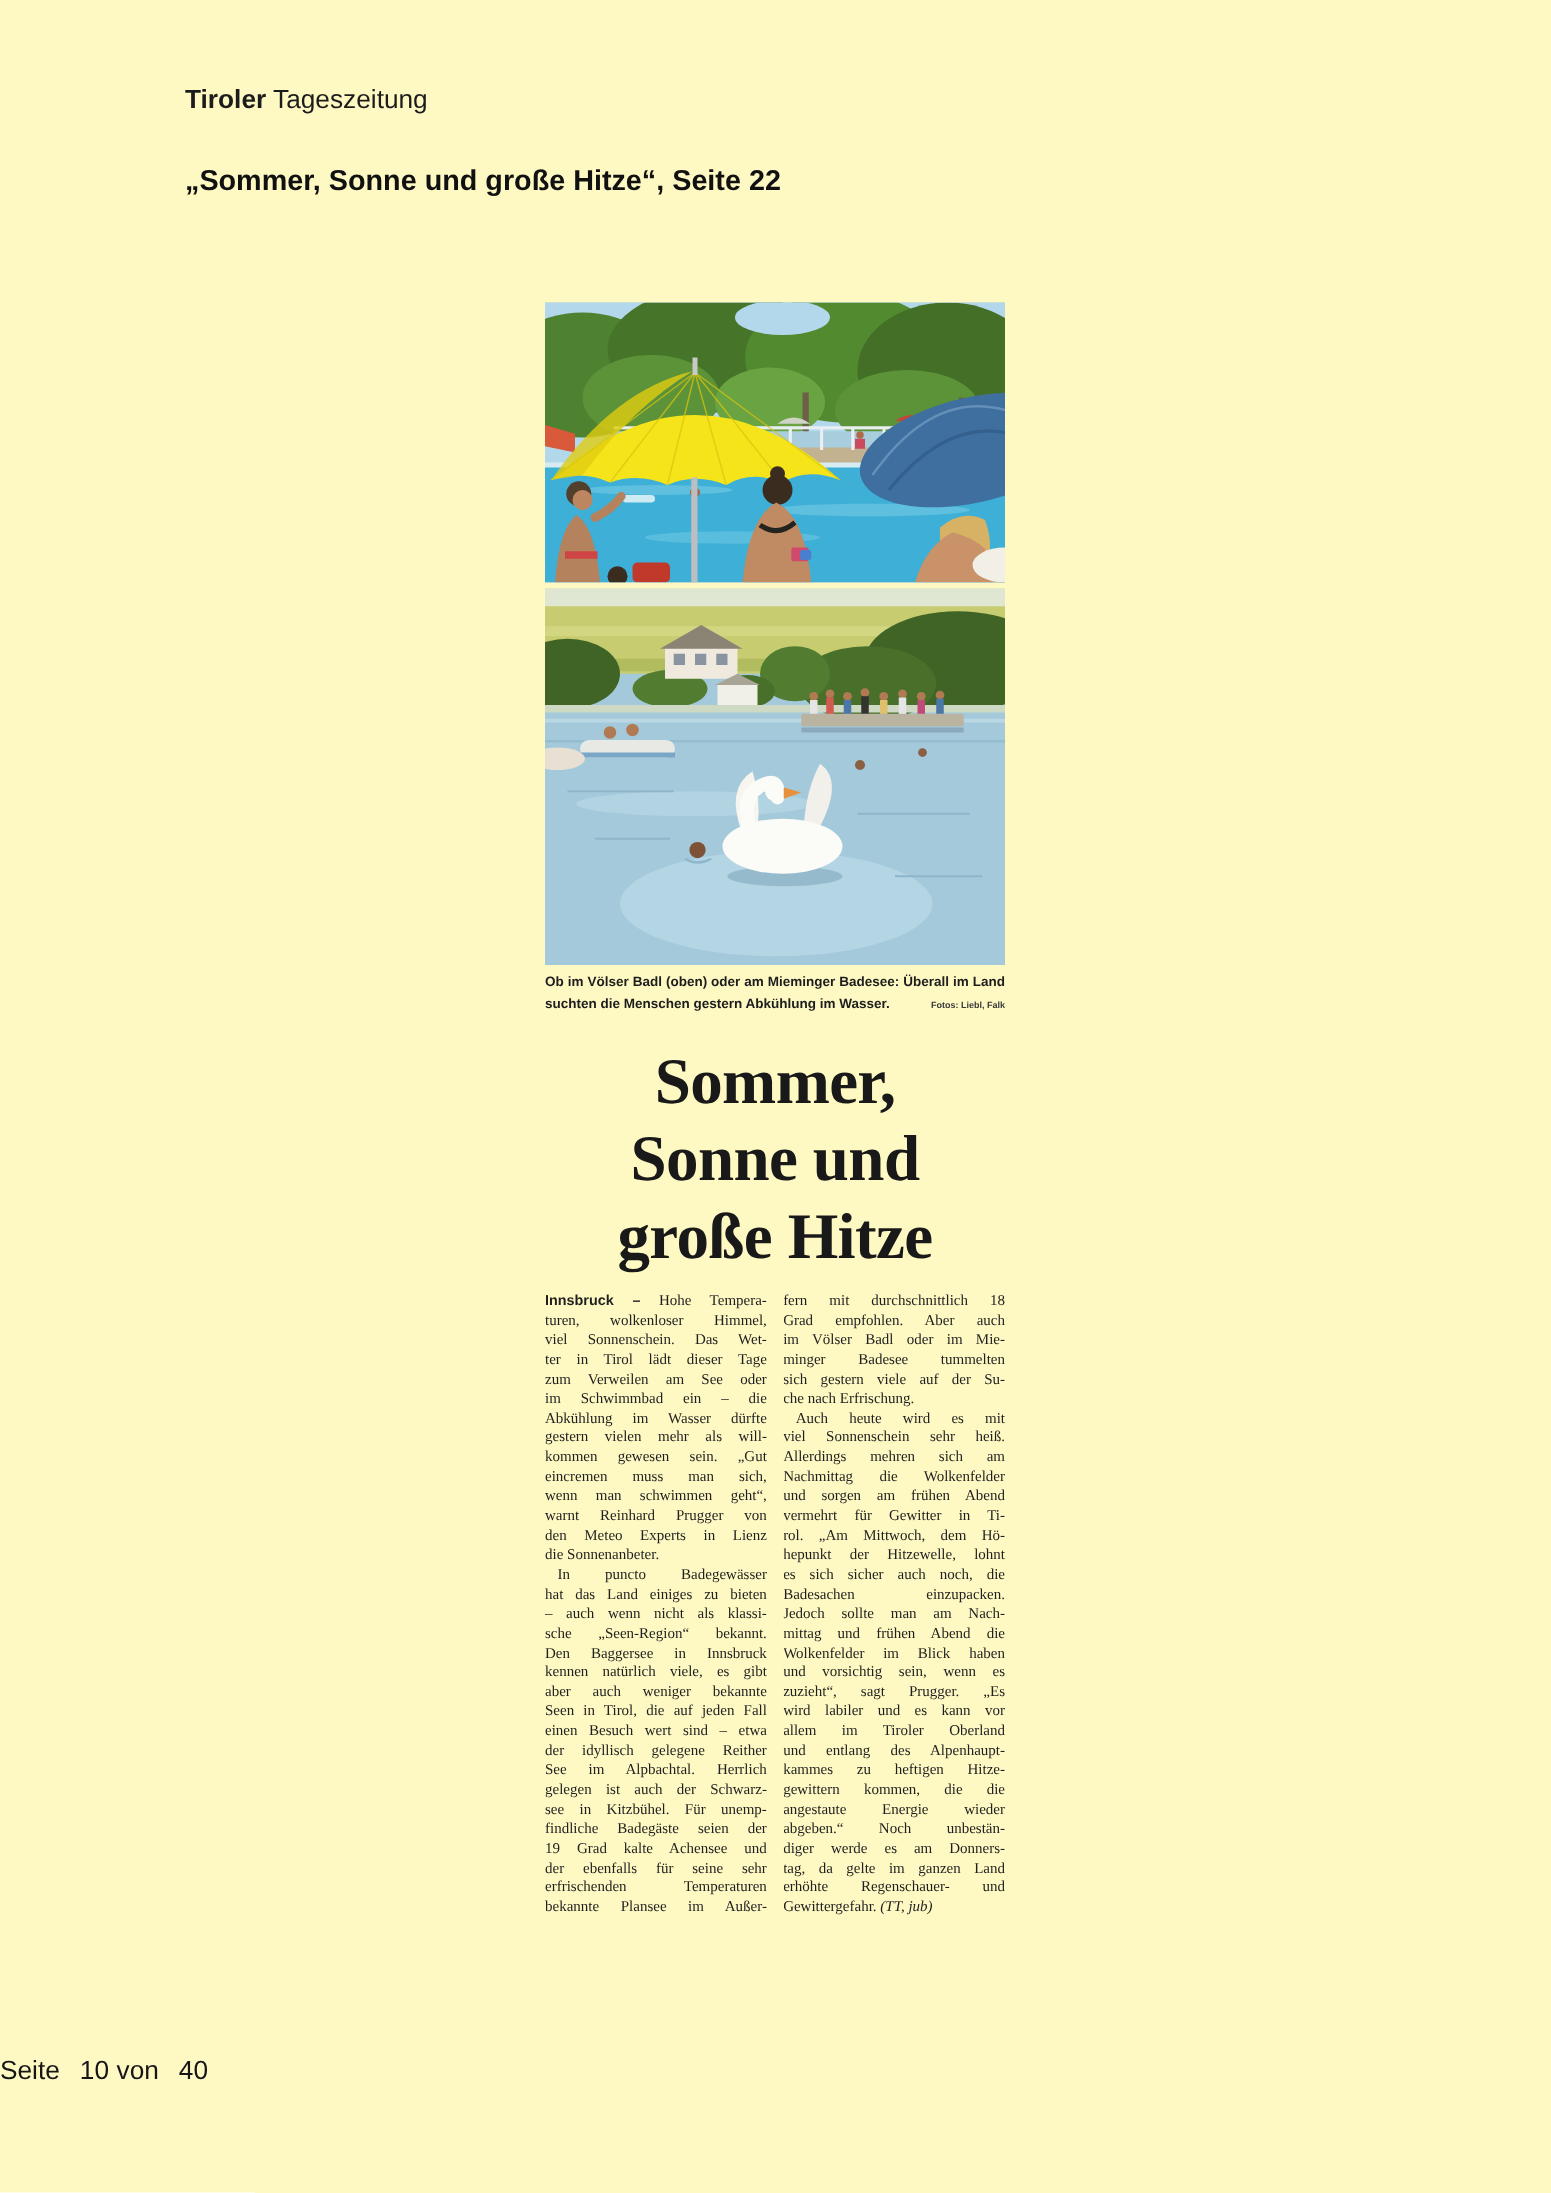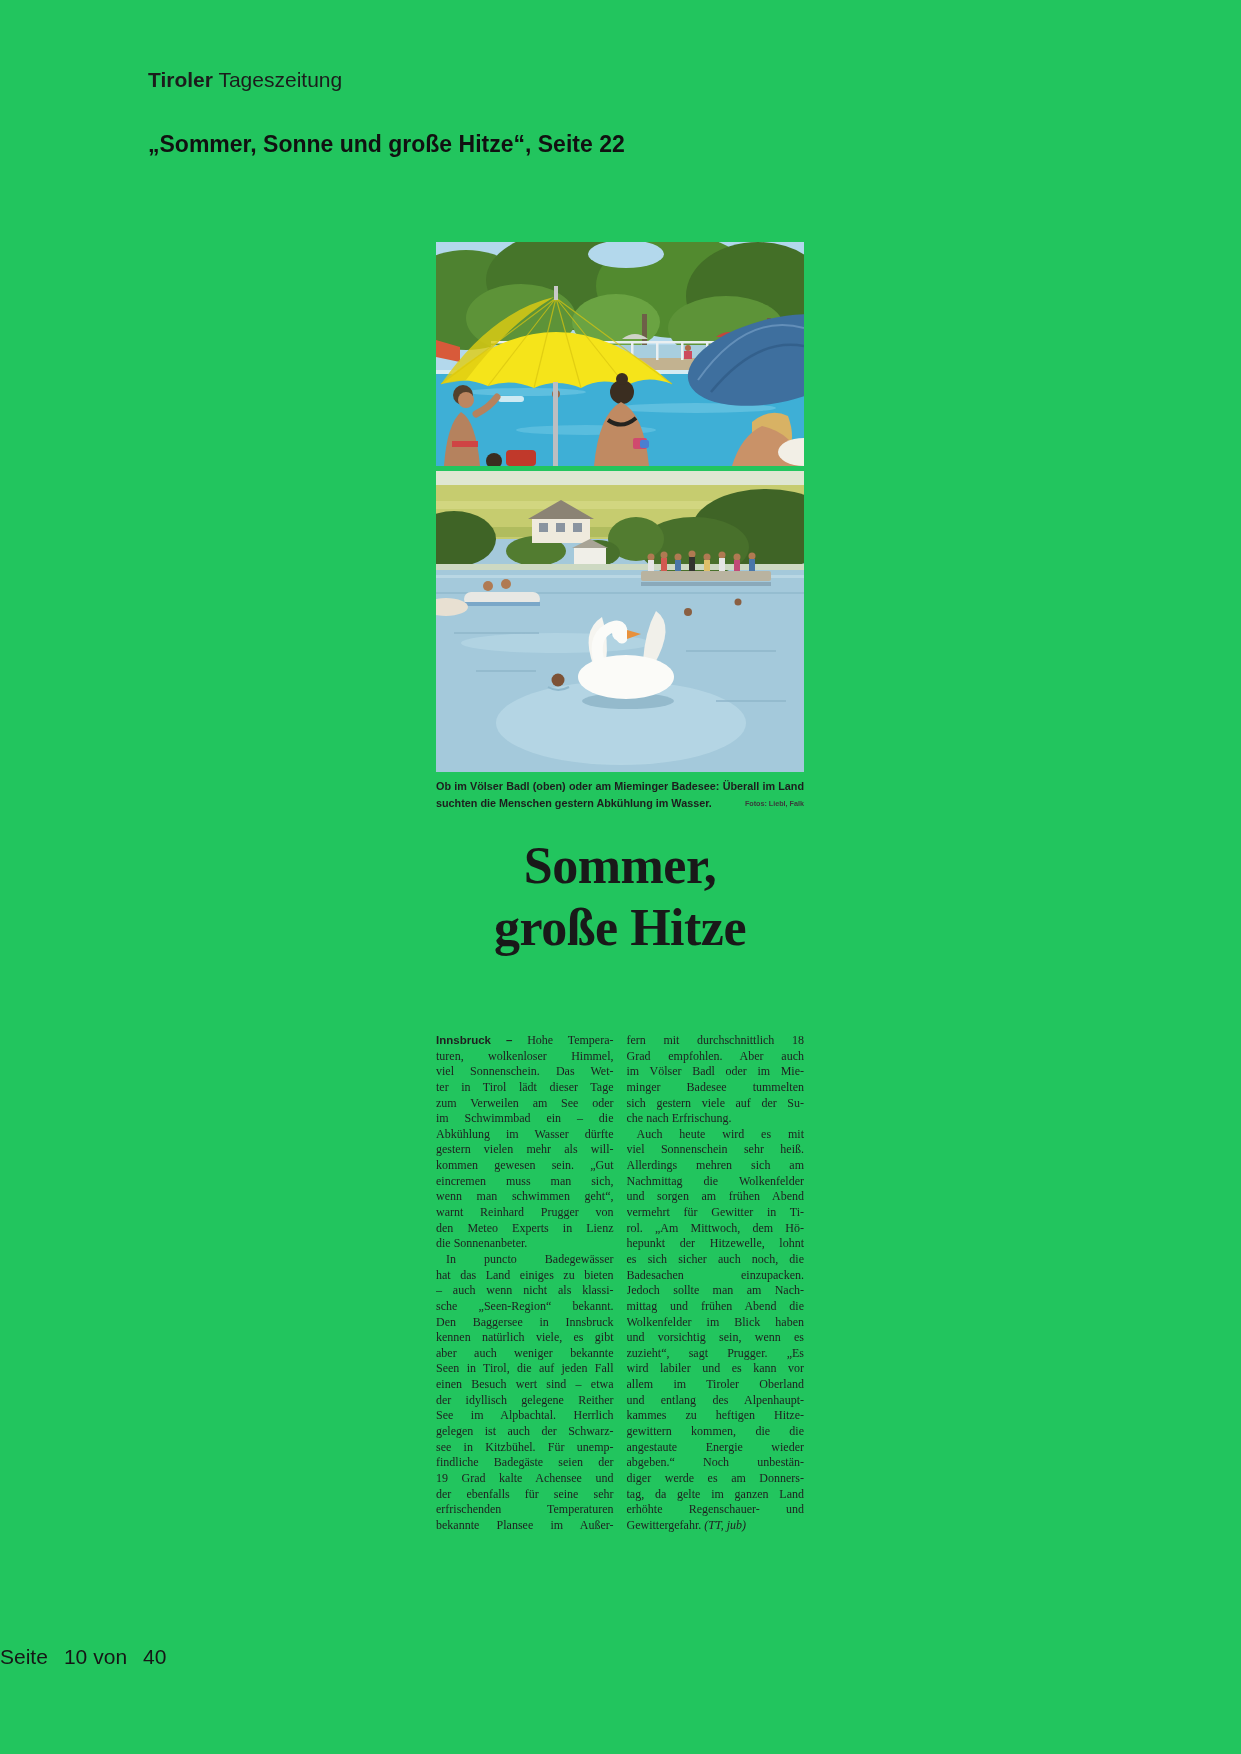--- a/index.html
+++ b/index.html
@@ -1,17 +1,17 @@
 <!DOCTYPE html>
 <html><head>
 <meta charset="utf-8">
 <style>
   * { margin:0; padding:0; box-sizing:border-box; }
   html,body { background:#ffffff; }
-  .page { position:relative; width:1241px; height:1754px; background:#22c55e;
+  .page { position:relative; width:1241px; height:1754px; background:#fef9c3;
           font-family:"Liberation Sans",sans-serif; color:#161616; overflow:hidden; }
 
   .masthead { position:absolute; left:148px; top:68px; font-size:21px; color:#1c1c1c; }
   .masthead .b { font-weight:bold; }
 
   .clip-title { position:absolute; left:148px; top:131px; font-size:23px; font-weight:bold; color:#111; }
 
   .photo { position:absolute; left:436px; width:368px; overflow:hidden; background:#9cc5d8; }
   .photo1 { top:242px; height:224px; }
   .photo2 { top:471px; height:301px; }
@@ -214,20 +214,21 @@
   <div class="caption">
     <div class="cap1">Ob im Völser Badl (oben) oder am Mieminger Badesee: Überall im Land</div>
     <div class="cap2">
       <span>suchten die Menschen gestern Abkühlung im Wasser.</span>
       <span class="credit">Fotos: Liebl, Falk</span>
     </div>
   </div>
 
   <div class="headline">
       <div>Sommer,</div>
+      <div>Sonne und</div>
       <div>große Hitze</div>
     </div>
 
   <div class="columns">
     <div class="col">
       <div class="bl"><span class="dl">Innsbruck –</span><span> Hohe Tempera-</span></div>
       <div>
           <div class="bl">turen, wolkenloser Himmel,</div>
           <div class="bl">viel Sonnenschein. Das Wet-</div>
           <div class="bl">ter in Tirol lädt dieser Tage</div>

